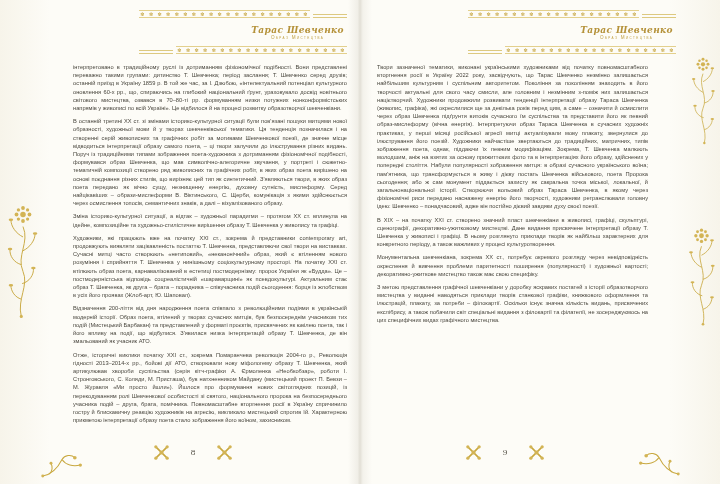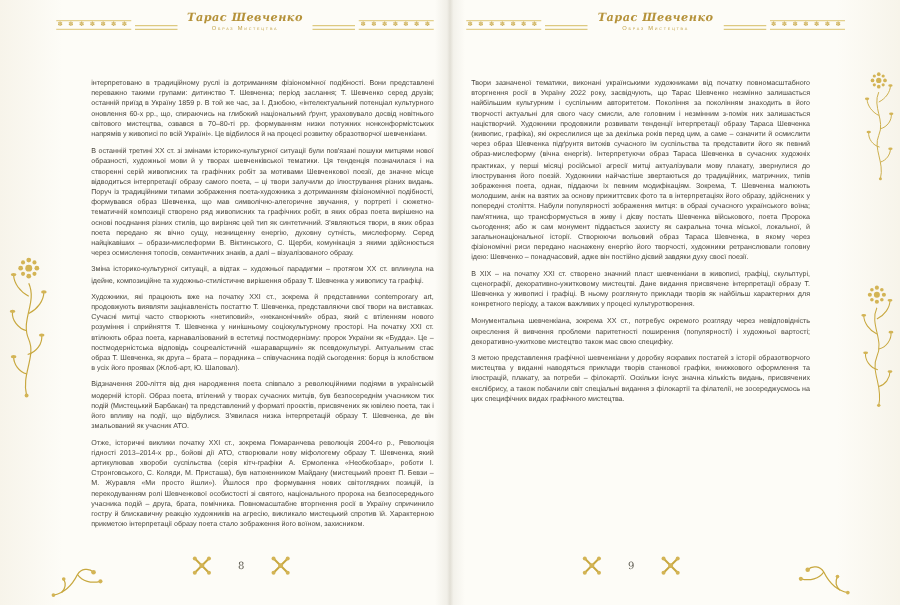--- a/index.html
+++ b/index.html
@@ -10,21 +10,21 @@
     font-family:"Liberation Sans", sans-serif;
   }
   
   .gutter {
     position:absolute; left:348px; top:0; width:24px; height:484px;
     background:linear-gradient(90deg, rgba(130,120,95,0) 0%, rgba(130,120,95,.10) 40%,
                rgba(130,120,95,.22) 50%, rgba(130,120,95,.08) 62%, rgba(130,120,95,0) 100%);
   }
   
   .pg-header {
-    position:absolute; top:10px; display:flex; align-items:flex-end; gap:5px;
+    position:absolute; top:10px; display:flex; align-items:flex-end; gap:5px;flex-direction:column;
   }
   .pg-header.left  { left:45px;  width:302px; }
   .pg-header.right { left:373px; width:303px; }
   .h-side { flex:1; display:flex; align-items:flex-end; gap:3px; min-width:0; margin-bottom:2px; }
   .rosettes {
     flex:1; min-width:0; border-top:1px solid #e3d08d; border-bottom:1px solid #e3d08d;
     color:#cdb058; font-size:5px; line-height:6px; letter-spacing:1.5px;
     white-space:nowrap; overflow:hidden; text-align:center; padding:0 1px;
   }
   .rule { width:34px; height:4px; border-top:1px solid #ddc980; border-bottom:1px solid #ddc980; }

